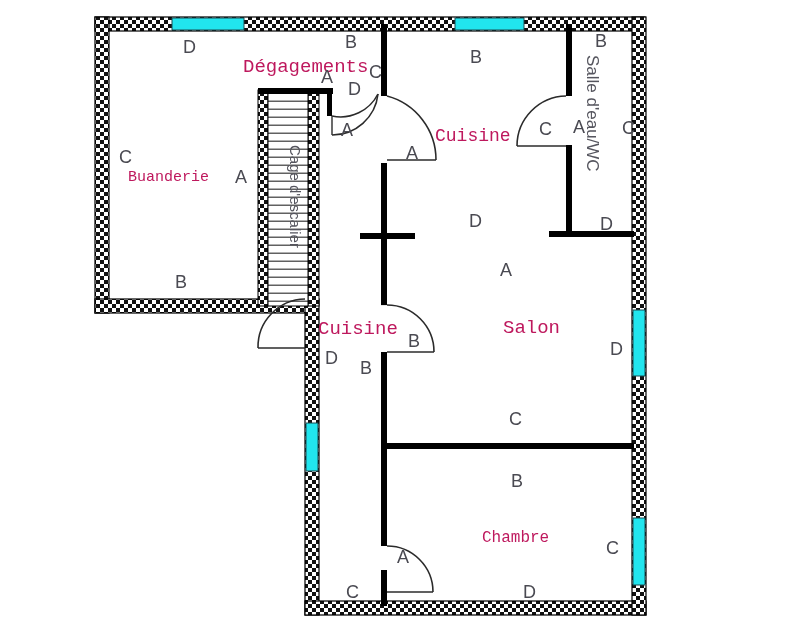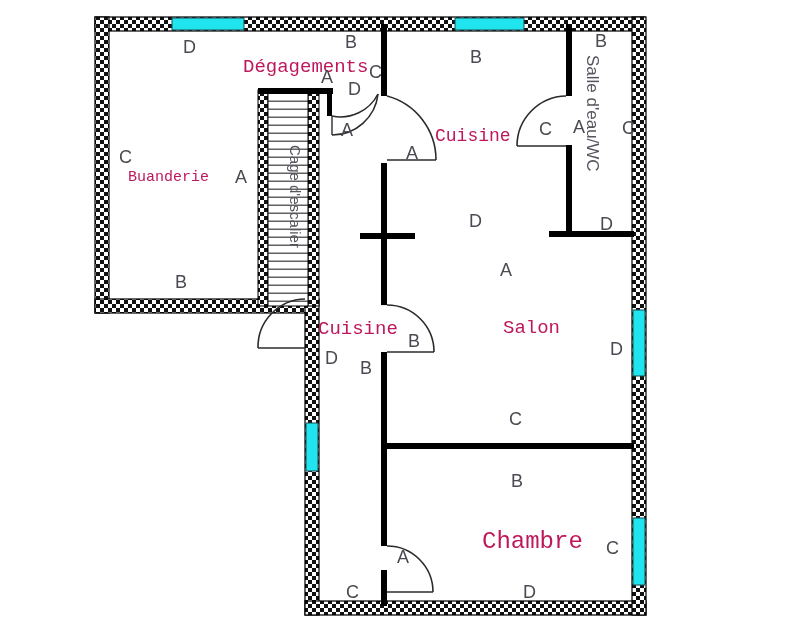--- a/index.html
+++ b/index.html
@@ -124,21 +124,21 @@
     <path d="M 387,592 L 433,592" stroke-width="1.4"></path>
   </g>
 </svg>
 
 <div id="labels">
     <div class="lbl room" style="left: 128px; top: 170px; font-size: 15px;">Buanderie</div>
     <div class="lbl room" style="left: 243px; top: 58px; font-size: 19px;">Dégagements</div>
     <div class="lbl room" style="left: 435px; top: 127px; font-size: 18px;">Cuisine</div>
     <div class="lbl room" style="left: 503px; top: 319px; font-size: 19px;">Salon</div>
     <div class="lbl room" style="left: 318px; top: 320px; font-size: 19px;">Cuisine</div>
-    <div class="lbl room" style="left: 482px; top: 530px; font-size: 24px;">Chambre</div>
+    <div class="lbl room" style="left: 482px; top: 530px; font-size: 16px;">Chambre</div>
     <div class="lbl vert" style="left: 303px; top: 145px; font-size: 15px; color: rgb(85, 85, 94); transform: rotate(90deg);">Cage d'escalier</div>
     <div class="lbl vert" style="left: 601px; top: 55px; font-size: 17px; color: rgb(85, 85, 94); transform: rotate(90deg);">Salle d'eau/WC</div>
     <div class="lbl code" style="left: 183px; top: 38px;">D</div>
     <div class="lbl code" style="left: 345px; top: 33px;">B</div>
     <div class="lbl code" style="left: 470px; top: 48px;">B</div>
     <div class="lbl code" style="left: 595px; top: 32px;">B</div>
     <div class="lbl code" style="left: 321px; top: 68px;">A</div>
     <div class="lbl code" style="left: 369px; top: 63px;">C</div>
     <div class="lbl code" style="left: 348px; top: 80px;">D</div>
     <div class="lbl code" style="left: 622px; top: 119px;">C</div>

